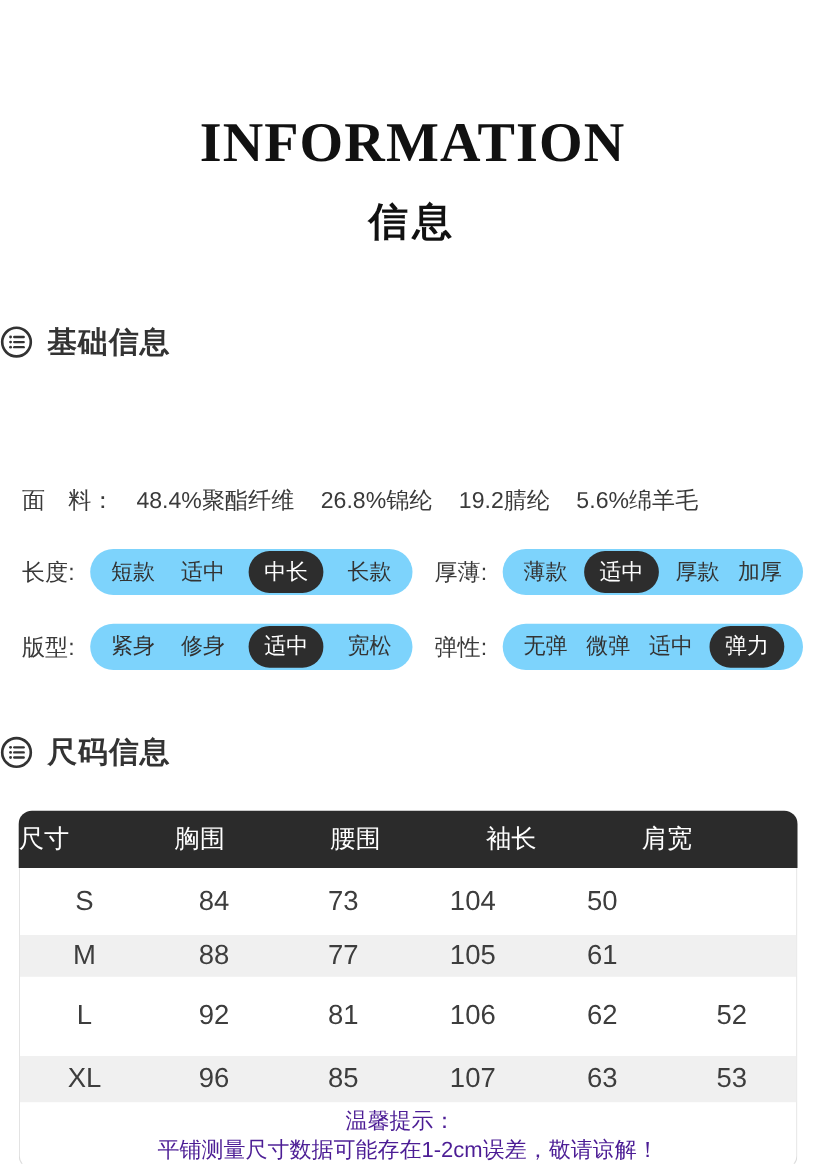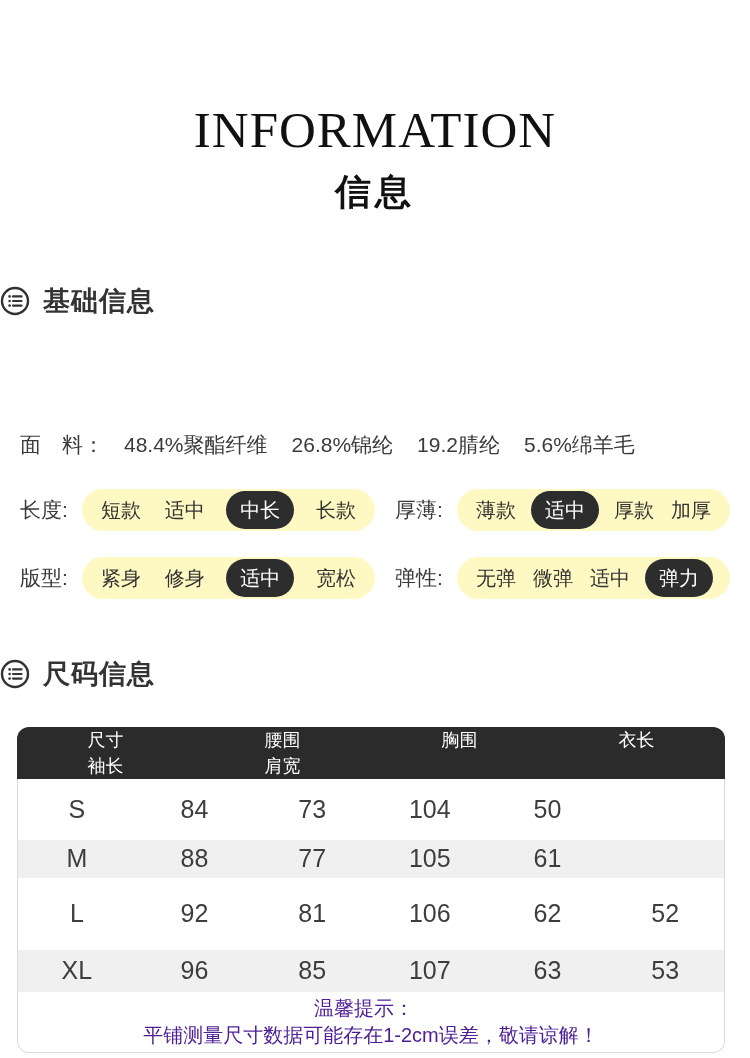--- a/index.html
+++ b/index.html
@@ -5,25 +5,25 @@
   html,body{margin:0;padding:0;}
   body{
     width:750px;height:1058px;background:#ffffff;overflow:hidden;
     font-family:"Liberation Sans","DejaVu Sans",sans-serif;color:#333;
     position:relative;
   }
   
   .title-block{padding-top:104px;text-align:center;}
   .page-title{
     font-family:"Liberation Serif","DejaVu Serif",serif;
-    font-size:51px;line-height:1.05;color:#111;letter-spacing:1px;font-weight:400;
+    font-size:51px;line-height:1.05;color:#111;letter-spacing:1px;font-weight:700;
   }
   .page-subtitle{
     font-family:"Liberation Serif","DejaVu Serif",serif;
-    font-size:36px;font-weight:700;color:#111;margin-top:10px;letter-spacing:4px;
+    font-size:36px;font-weight:700;color:#111;margin-top:20px;letter-spacing:4px;
   }
   
   .section-head{display:flex;align-items:center;gap:13px;}
   .section-head.basic{margin-top:66px;}
   .section-head.size{margin-top:57px;}
   .list-icon{width:30px;height:30px;flex:0 0 auto;display:block;}
   .section-title{font-size:27px;font-weight:700;color:#333;letter-spacing:1px;}
   
   .fabric-row{
     margin-top:112px;padding-left:20px;display:flex;align-items:baseline;
@@ -32,35 +32,35 @@
   .fabric-label{flex:0 0 auto;margin-right:20px;}
   .fabric-part{margin-right:24px;text-align:right;}
   
   .attr-grid{
     margin-top:30px;padding:0 20px;
     display:grid;grid-template-columns:355px 1fr;column-gap:20px;row-gap:26px;
   }
   .attr-cell{display:flex;align-items:center;}
   .attr-label{flex:0 0 62px;font-size:21px;color:#3a3a3a;}
   .chip-group{
-    flex:1;height:42px;background:#fef9c3;border-radius:21px;
+    flex:1;height:42px;background:#7dd3fc;border-radius:21px;
     display:flex;align-items:center;justify-content:space-between;
     padding:0 17px;box-sizing:border-box;
   }
   .chip{
     font-size:20px;color:#333;line-height:1;padding:8px 2px;border-radius:19px;
     white-space:nowrap;cursor:pointer;
   }
   .chip.selected{background:#2d2d2d;color:#ffffff;padding:9px 14px;}
   
   .size-table{margin:35px 0 0 17px;width:708px;}
   .tbl-head{
     height:52px;background:#2b2b2b;border-radius:12px 12px 0 0;
-    display:grid;grid-template-columns:repeat(4,1fr);align-items:center;
-    color:#fff;font-size:18px;text-align:center;
+    display:grid;grid-template-columns:repeat(5,1fr);align-items:center;
+    color:#fff;font-size:23px;
   }
   .tbl-body{
     border:1px solid #dcdcdc;border-top:none;border-radius:0 0 12px 12px;
     overflow:hidden;
   }
   .tbl-row{
     display:grid;grid-template-columns:repeat(6,1fr);align-items:center;
     text-align:center;font-size:25px;color:#3d3d3d;
   }
   .row-s{height:61px;}
@@ -155,23 +155,22 @@
     <line x1="13" y1="10.4" x2="21.5" y2="10.4" stroke="#333" stroke-width="2.2" stroke-linecap="round"></line>
     <line x1="13" y1="15" x2="21.5" y2="15" stroke="#333" stroke-width="2.2" stroke-linecap="round"></line>
     <line x1="13" y1="19.6" x2="21.5" y2="19.6" stroke="#333" stroke-width="2.2" stroke-linecap="round"></line>
   </svg>
   <span class="section-title">尺码信息</span>
 </div>
 
 <div class="size-table">
   <div class="tbl-head">
     <span>尺寸</span>
+    <span>胸围</span>
     <span>腰围</span>
-    <span>胸围</span>
-    <span>衣长</span>
     <span>袖长</span>
     <span>肩宽</span>
   </div>
   <div class="tbl-body">
     <div class="tbl-row row-s">
       <span>S</span>
       <span>84</span>
       <span>73</span>
       <span>104</span>
       <span>50</span>

